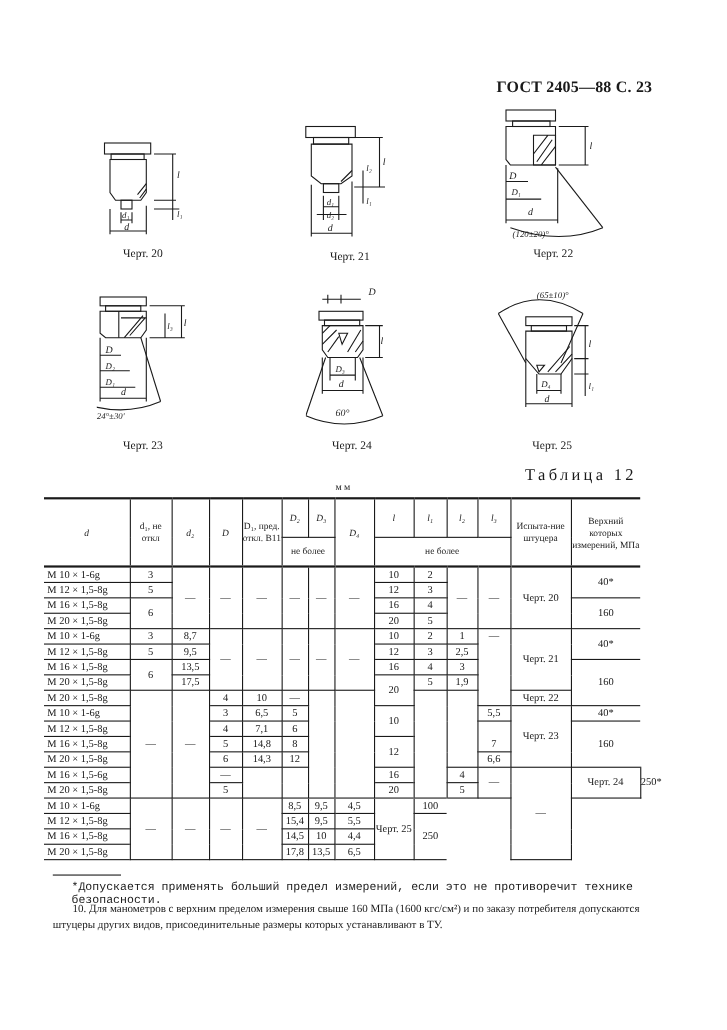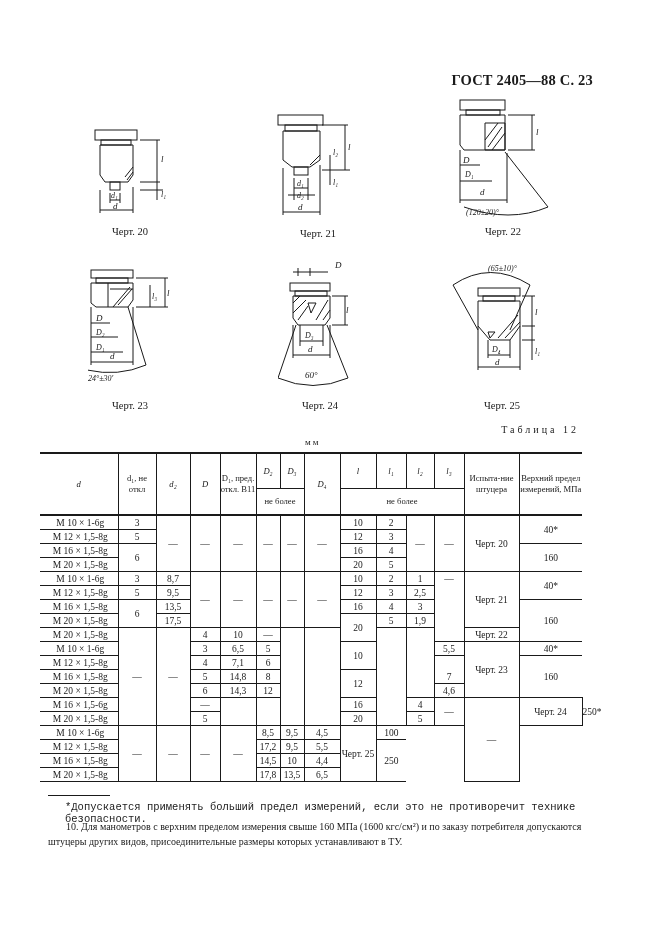--- a/index.html
+++ b/index.html
@@ -2,29 +2,29 @@
 <html><head>
 <meta charset="utf-8">
 <style>
   html, body { margin:0; padding:0; background:#fff; }
   body { width:661px; height:936px; position:relative; overflow:hidden;
          font-family:"Liberation Serif","DejaVu Serif",serif; color:#1a1a1a; }
   .hdr { position:absolute; top:60px; right:68px; font-weight:bold; font-size:14.5px; letter-spacing:0.2px;margin-top:12px; }
   .fig { position:absolute; }
   .fig svg { display:block; }
   .cap { position:absolute; font-size:10.5px; text-align:center; }
-  .tblcap { position:absolute; top:424px; right:82px; font-size:10px; letter-spacing:3px;text-align:right; }
+  .tblcap { position:absolute; top:424px; right:82px; font-size:15px; letter-spacing:3px;text-align:right; }
   .mm { position:absolute; top:437px; left:305px; font-size:9px; letter-spacing:2px; }
   table.t12 { position:absolute; top:452px; left:40px; width:542px; border-collapse:collapse;
               font-size:9.5px; table-layout:fixed; }
   table.t12 td { border:1px solid #1a1a1a; text-align:center; padding:0; height:13px; line-height:12px; }
   table.t12 tr.h td { font-size:8.6px; line-height:11px; }
   table.t12 thead tr:first-child td { border-top:2px solid #1a1a1a; }
   table.t12 tbody tr:first-child td { border-top:2px solid #1a1a1a; }
-  table.t12 td.dcol { text-align:center; padding-left:3px; }
+  table.t12 td.dcol { text-align:left; padding-left:3px; }
   table.t12 td:first-child { border-left:none; }
   table.t12 td:last-child { border-right:none; }
   .it { font-style:italic; }
   .rule { position:absolute; top:795px; left:48px; width:62px; border-top:1px solid #1a1a1a; }
   .fn { position:absolute; top:801px; left:65px; font-size:10.5px;font-family:Liberation Mono, monospace; }
   .p10 { position:absolute; top:819px; left:48px; width:540px; font-size:10px; line-height:15px; text-indent:18px; }
 </style>
 </head>
 <body>
 
@@ -171,21 +171,21 @@
       <td rowspan="2" class="it">D</td>
       <td rowspan="2" style="height:60px;">D₁, пред. откл. B11</td>
       <td class="it" style="height:18px;">D₂</td>
       <td class="it">D₃</td>
       <td rowspan="2" class="it">D₄</td>
       <td class="it">l</td>
       <td class="it">l₁</td>
       <td class="it">l₂</td>
       <td class="it">l₃</td>
       <td rowspan="2">Испыта-ние штуцера</td>
-      <td rowspan="2">Верхний предел измерений, МПа</td>
+      <td rowspan="2">Верхний которых измерений, МПа</td>
     </tr>
     <tr class="h">
       <td colspan="2">не более</td>
       <td colspan="4">не более</td>
     </tr>
   </thead>
   <tbody>
 
     <tr>
       <td class="dcol">M 10 × 1-6g</td>
@@ -301,21 +301,21 @@
       <td>5</td>
       <td>14,8</td>
       <td>8</td>
       <td rowspan="2">12</td>
     </tr>
     <tr>
       <td class="dcol">M 20 × 1,5-8g</td>
       <td>6</td>
       <td>14,3</td>
       <td>12</td>
-      <td>4,6</td>
+      <td>6,6</td>
     </tr>
 
     <tr>
       <td class="dcol">M 16 × 1,5-6g</td>
       <td>—</td>
       <td rowspan="2"></td>
       <td rowspan="2"></td>
       <td>16</td>
       <td>4</td>
       <td rowspan="2">—</td>
@@ -337,21 +337,21 @@
       <td rowspan="4">—</td>
       <td rowspan="4">—</td>
       <td>8,5</td>
       <td>9,5</td>
       <td>4,5</td>
       <td rowspan="4">Черт. 25</td>
       <td>100</td>
     </tr>
     <tr>
       <td class="dcol">M 12 × 1,5-8g</td>
-      <td>17,2</td>
+      <td>15,4</td>
       <td>9,5</td>
       <td>5,5</td>
       <td rowspan="3">250</td>
     </tr>
     <tr>
       <td class="dcol">M 16 × 1,5-8g</td>
       <td>14,5</td>
       <td>10</td>
       <td>4,4</td>
     </tr>

